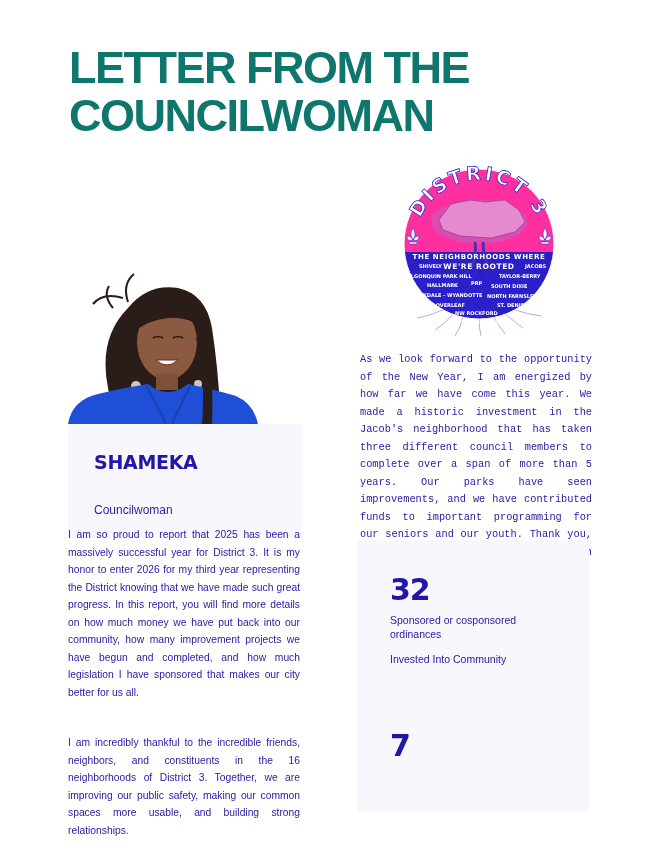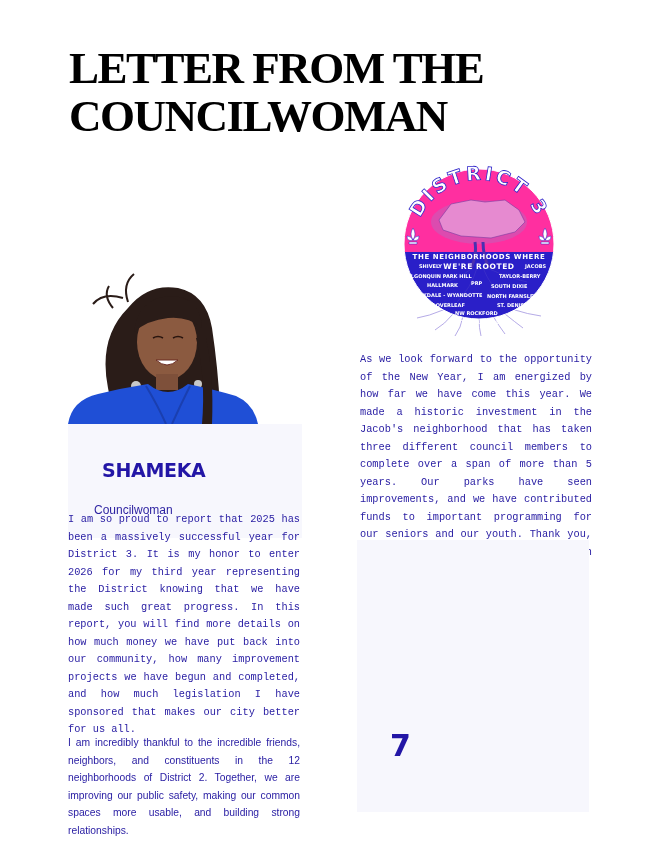--- a/index.html
+++ b/index.html
@@ -2,52 +2,52 @@
 <html><head>
 <meta charset="utf-8">
 <style>
   html, body { margin: 0; padding: 0; }
   body {
     width: 658px; height: 848px; background: #ffffff; position: relative; overflow: hidden;
     font-family: "Liberation Sans", sans-serif; color: #2416a8;
   }
   .title {
     position: absolute; left: 69px; top: 44px; margin: 0;
-    font-family: Liberation Serif, serif; font-weight: 700;
+    font-family: Liberation Sans, sans-serif; font-weight: 700;
     font-size: 45px; line-height: 48px; letter-spacing: -1.5px;
-    color: #000000; text-transform: uppercase;
+    color: #0f766e; text-transform: uppercase;
   }
   .title span { display: block; }
 
   
   .logo { position: absolute; left: 393px; top: 164px; width: 172px; height: 176px; }
 
   
   .portrait { position: absolute; left: 68px; top: 268px; width: 192px; height: 156px; overflow: hidden; }
 
   
   .name-card {
     position: absolute; left: 68px; top: 424px; width: 234px; height: 114px;
     background: #f7f7fd;
   }
   .name-card .name {
-    position: absolute; left: 26px; top: 26px; margin: 8px;
+    position: absolute; left: 26px; top: 26px; margin: 0;
     font-family: "DejaVu Sans", sans-serif; font-weight: 700; font-size: 19px; line-height: 25px;
     letter-spacing: -0.3px; color: #2316a6; text-transform: uppercase;
   }
   .name-card .name span { display: block; }
   .name-card .role {
     position: absolute; left: 26px; top: 79px; font-size: 12px; color: #2a1fa0;
   }
 
   .body-text {
     position: absolute; font-size: 10.3px; line-height: 17.5px; color: #2b20a4;
     text-align: justify; margin: 0;
   }
-  .p1 { left: 68px; top: 511px; width: 232px; font-family: Liberation Mono, monospace; }
+  .p1 { left: 68px; top: 526px; width: 232px; }
   .p2 { left: 68px; top: 734px; width: 232px; }
   .p3 { left: 360px; top: 351px; width: 232px; font-family: Liberation Mono, monospace; }
 
   
   .stats {
     position: absolute; left: 357px; top: 540px; width: 232px; height: 272px;
     background: #f7f7fd;
   }
   .stat { position: absolute; left: 33px; }
   .stat .value {
@@ -162,22 +162,27 @@
 </div>
 
 <div class="name-card">
   <h2 class="name">
     <span>SHAMEKA</span>
   </h2>
   <div class="role">Councilwoman</div>
 </div>
 
 <p class="body-text p1">I am so proud to report that 2025 has been a massively successful year for District 3. It is my honor to enter 2026 for my third year representing the District knowing that we have made such great progress. In this report, you will find more details on how much money we have put back into our community, how many improvement projects we have begun and completed, and how much legislation I have sponsored that makes our city better for us all.</p>
-<p class="body-text p2">I am incredibly thankful to the incredible friends, neighbors, and constituents in the 12 neighborhoods of District 2. Together, we are improving our public safety, making our common spaces more usable, and building strong relationships.</p>
+<p class="body-text p2">I am incredibly thankful to the incredible friends, neighbors, and constituents in the 16 neighborhoods of District 3. Together, we are improving our public safety, making our common spaces more usable, and building strong relationships.</p>
 <p class="body-text p3">As we look forward to the opportunity of the New Year, I am energized by how far we have come this year. We made a historic investment in the Jacob's neighborhood that has taken three different council members to complete over a span of more than 5 years. Our parks have seen improvements, and we have contributed funds to important programming for our seniors and our youth. Thank you, District 3. Let's make 2026 even better.</p>
 
 <div class="stats">
+  <div class="stat s1">
+    <div class="value">32</div>
+    <div class="label">Sponsored or cosponsored ordinances</div>
+  </div>
   <div class="stat s2">
+    <div class="label">Invested Into Community</div>
   </div>
   <div class="stat s3">
     <div class="value">7</div>
   </div>
 </div>
 
 </body></html>

